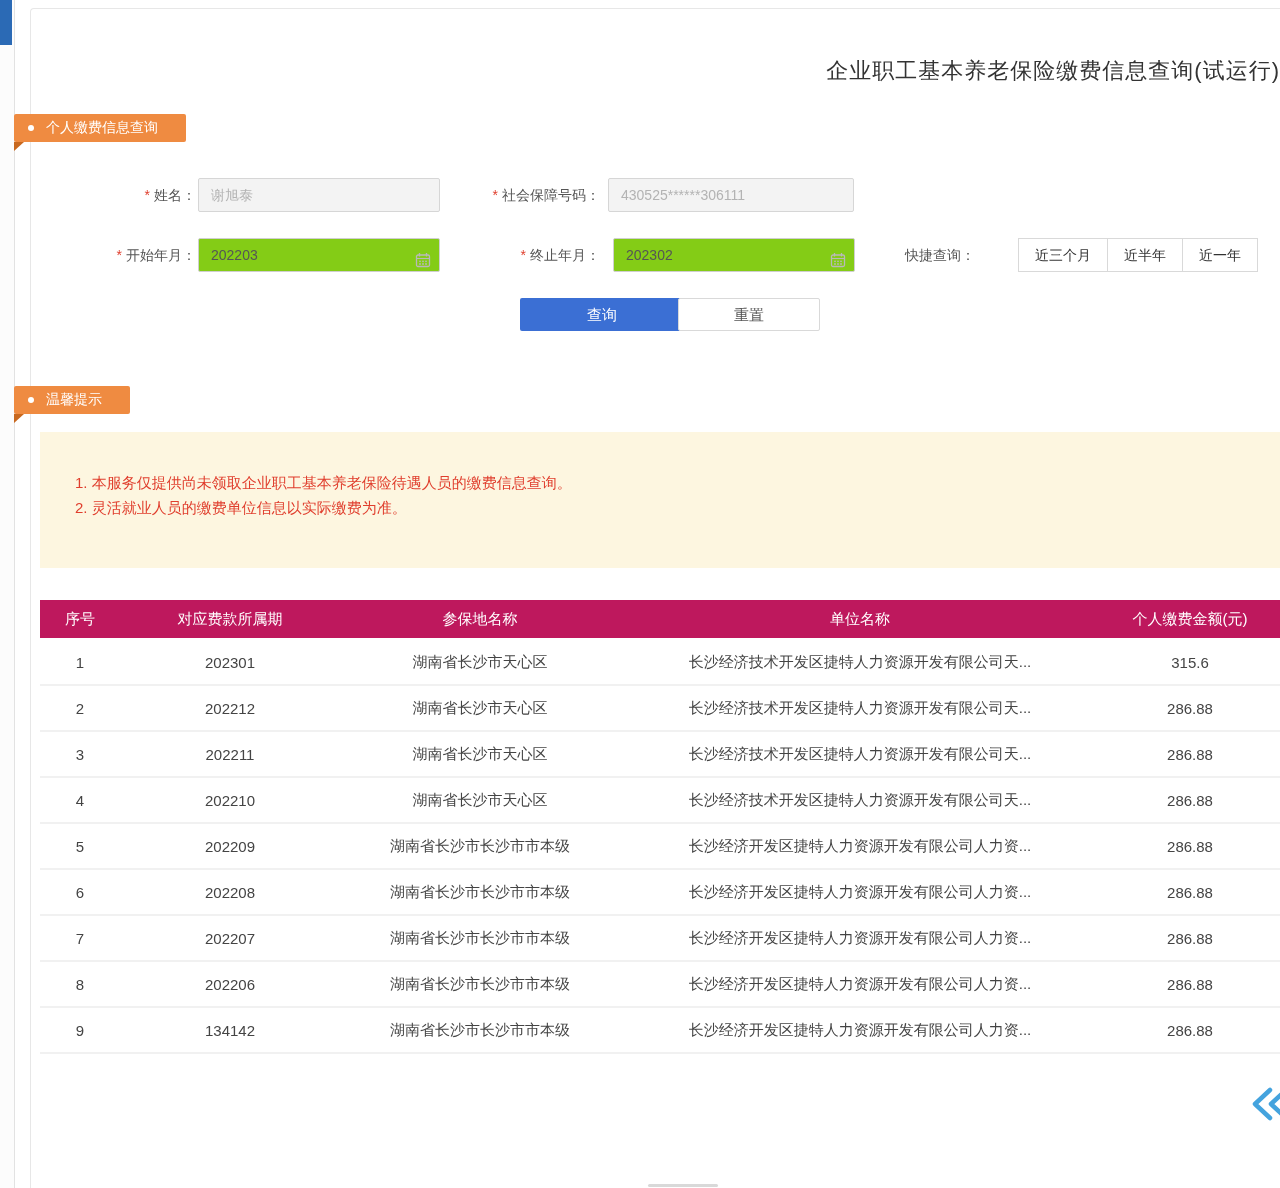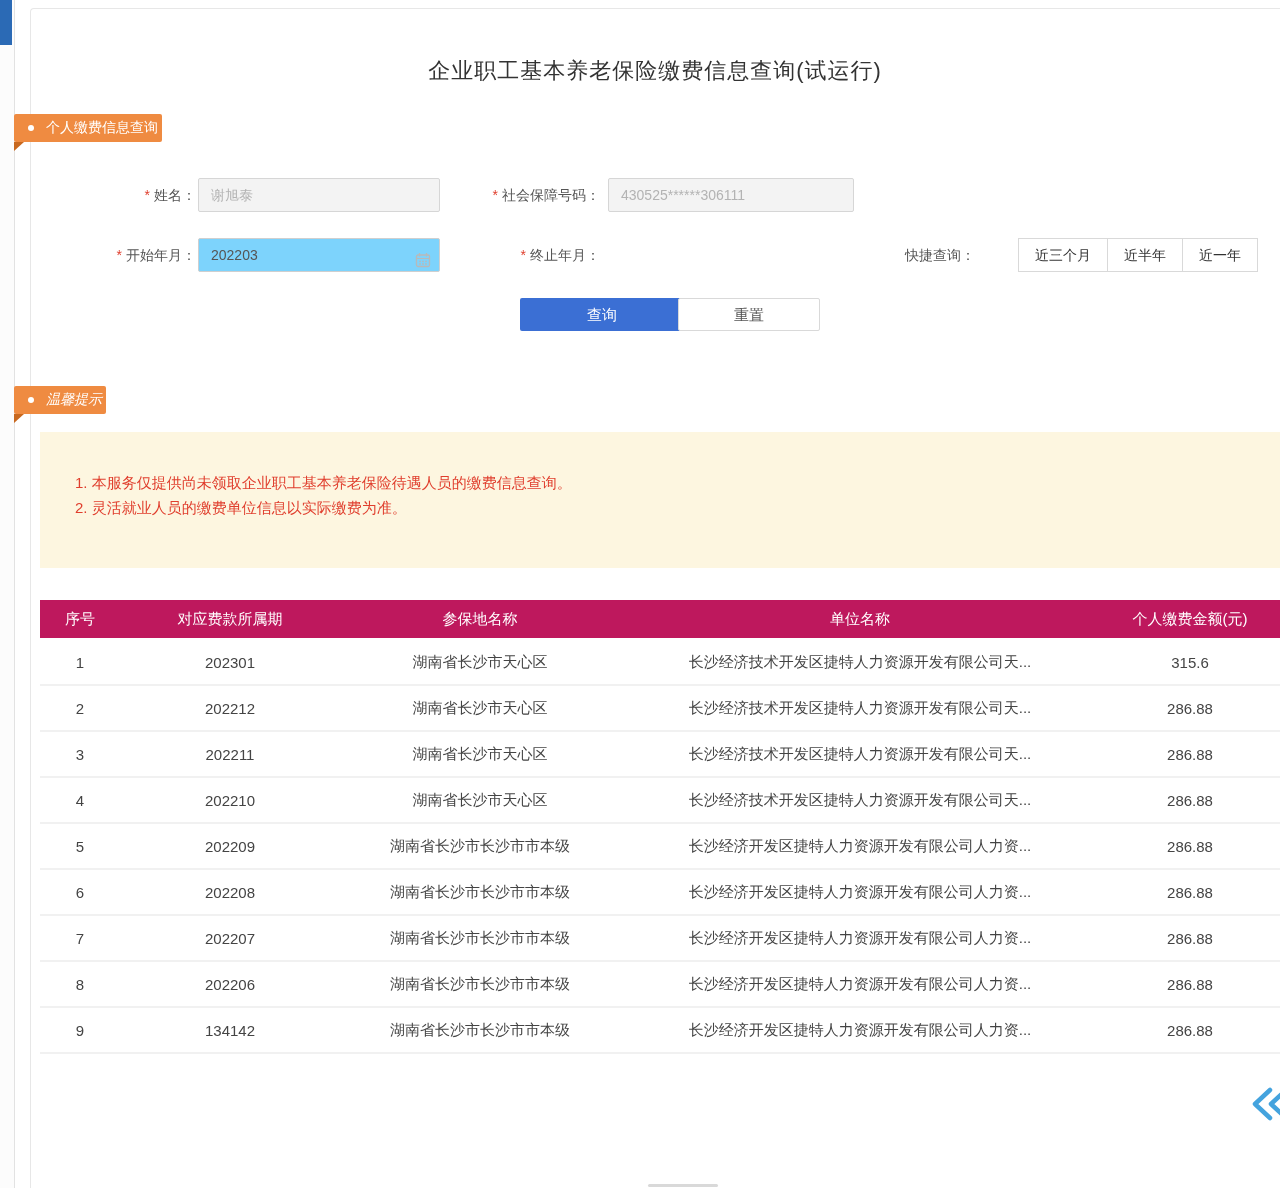--- a/index.html
+++ b/index.html
@@ -7,33 +7,33 @@
   body { font-family:"Liberation Sans","DejaVu Sans",sans-serif; color:#333; }
   #app { position:relative; width:1280px; height:1188px; overflow:hidden; background:#fff; }
 
   
   .side-strip { position:absolute; left:0; top:0; width:15px; height:1188px; background:#fcfcfc; border-right:1px solid #e2e2e2; }
   .side-square { position:absolute; left:0; top:0; width:12px; height:45px; background:#2b6ab5; }
 
   
   .panel { position:absolute; left:30px; top:8px; width:1250px; height:1180px; background:#fff; border-left:1px solid #e7e7e7; border-top:1px solid #e7e7e7; border-top-left-radius:4px; }
 
-  .page-title { position:absolute; left:30px; top:56px; width:1250px; text-align:center; font-size:22px; line-height:30px; color:#333; letter-spacing:1px; }
-
-  
-  .badge { position:absolute; left:14px; height:28px; background:#ef8b41; color:#fff; display:flex; align-items:center; padding:0 4px 0 14px; font-size:14px; border-radius:2px; }
+  .page-title { position:absolute; left:30px; top:56px; width:1250px; text-align:right; font-size:22px; line-height:30px; color:#333; letter-spacing:1px; }
+
+  
+  .badge { position:absolute; left:14px; height:28px; background:#ef8b41; color:#fff; display:flex; align-items:center; padding:0 28px 0 14px; font-size:14px; border-radius:2px; }
   .badge .dot { width:6px; height:6px; border-radius:50%; background:#fff; margin-right:12px; flex:0 0 auto; }
   .badge::after { content:""; position:absolute; left:0; top:100%; width:0; height:0; border-top:9px solid #c8681f; border-right:10px solid transparent; }
   .badge.b1 { top:114px; }
-  .badge.b2 { top:386px;font-style:italic; }
+  .badge.b2 { top:386px; }
 
   
   .flabel { position:absolute; height:34px; line-height:34px; font-size:14px; color:#555; text-align:right; white-space:nowrap; }
   .req { color:#e03e2d; margin-right:4px; font-size:14px; }
-  .finput { position:absolute; height:34px; border:1px solid #cfcfcf; border-radius:2px; background:#7dd3fc; font-size:14px; line-height:32px; padding:0 12px; color:#555; }
+  .finput { position:absolute; height:34px; border:1px solid #cfcfcf; border-radius:2px; background:#84cc16; font-size:14px; line-height:32px; padding:0 12px; color:#555; }
   .finput.disabled { background:#f3f3f3; color:#b3b3b3; border-color:#d6d6d6; }
   .finput .cal { position:absolute; right:8px; top:8px; }
 
   .quick-group { position:absolute; left:1018px; top:238px; height:34px; display:flex; }
   .quick-btn { height:34px; line-height:32px; padding:0 16px; border:1px solid #d9d9d9; background:#fff; font-size:14px; color:#333; margin-left:-1px; cursor:pointer; white-space:nowrap; }
   .quick-btn:first-child { margin-left:0; }
 
   .btn { position:absolute; top:298px; height:33px; line-height:33px; text-align:center; font-size:15px; border-radius:2px; cursor:pointer; }
   .btn.primary { left:520px; width:164px; background:#3b6fd4; color:#fff; }
   .btn.plain { left:678px; width:142px; background:#fff; color:#555; border:1px solid #d9d9d9; line-height:31px; }
@@ -110,20 +110,37 @@
           <circle cx="5" cy="12" r=".9" fill="#b9b9b9"></circle>
           <circle cx="8" cy="12" r=".9" fill="#b9b9b9"></circle>
           <circle cx="11" cy="12" r=".9" fill="#b9b9b9"></circle>
         </svg>
     </span>
   </div>
 
   <div class="flabel" style="left:440px; top:238px; width:160px;">
     <span class="req">*</span><span>终止年月：</span>
   </div>
+  <div class="finput" style="left:613px; top:238px; width:242px;">
+    <span>202302</span>
+    <span class="cal">
+      <svg width="16" height="16" viewBox="0 0 16 16">
+          <rect x="1.5" y="3" width="13" height="11.5" rx="1.5" fill="none" stroke="#b9b9b9" stroke-width="1.3"></rect>
+          <line x1="4.5" y1="1" x2="4.5" y2="4.5" stroke="#b9b9b9" stroke-width="1.3"></line>
+          <line x1="11.5" y1="1" x2="11.5" y2="4.5" stroke="#b9b9b9" stroke-width="1.3"></line>
+          <line x1="2" y1="6.5" x2="14" y2="6.5" stroke="#b9b9b9" stroke-width="1.1"></line>
+          <circle cx="5" cy="9.3" r=".9" fill="#b9b9b9"></circle>
+          <circle cx="8" cy="9.3" r=".9" fill="#b9b9b9"></circle>
+          <circle cx="11" cy="9.3" r=".9" fill="#b9b9b9"></circle>
+          <circle cx="5" cy="12" r=".9" fill="#b9b9b9"></circle>
+          <circle cx="8" cy="12" r=".9" fill="#b9b9b9"></circle>
+          <circle cx="11" cy="12" r=".9" fill="#b9b9b9"></circle>
+        </svg>
+    </span>
+  </div>
 
   <div class="flabel" style="left:905px; top:238px; width:105px; text-align:left;">快捷查询：</div>
   <div class="quick-group">
     <button class="quick-btn">近三个月</button>
     <button class="quick-btn">近半年</button>
     <button class="quick-btn">近一年</button>
   </div>
 
   <div class="btn primary">查询</div>
   <div class="btn plain">重置</div>

